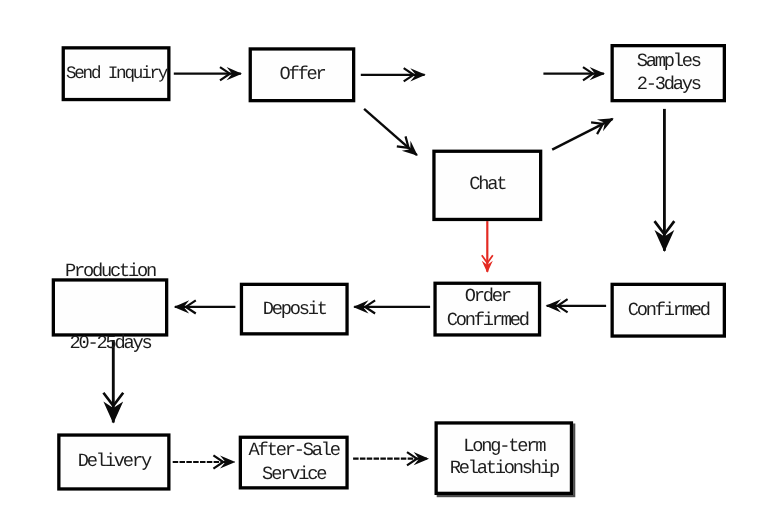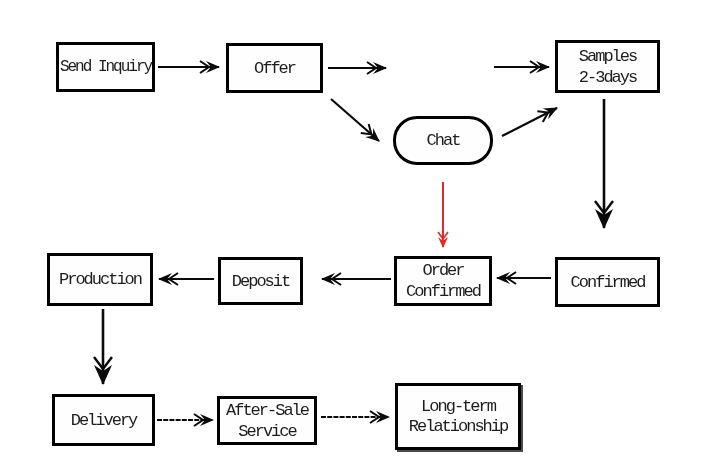--- a/index.html
+++ b/index.html
@@ -34,23 +34,23 @@
   }
   #arrow-layer{
     position:absolute;left:0;top:0;
     pointer-events:none;
   }
   
   #n-send-inquiry   {left:56px; top:42px; width:99px; height:50px;}
   #n-offer          {left:226px;top:43px; width:97px; height:50px;}
   #n-email          {left:392px;top:43px; width:99px; height:49px;}
   #n-samples        {left:555px;top:40px; width:105px;height:53px;}
-  #n-chat           {left:393px;top:116px;width:100px;height:49px;border-radius:24px;}
+  #n-chat           {left:393px;top:136px;width:100px;height:65px;}
   #n-production     {left:47px; top:253px;width:106px;height:53px;gap:44px;}
-  #n-deposit        {left:218px;top:257px;width:85px; height:48px;text-align:center;}
+  #n-deposit        {left:218px;top:257px;width:99px; height:48px;text-align:center;}
   #n-order-confirmed{left:394px;top:256px;width:98px; height:50px;}
   #n-confirmed      {left:555px;top:257px;width:105px;height:50px;}
   #n-delivery       {left:52px; top:394px;width:103px;height:52px;}
   #n-after-sale     {left:217px;top:396px;width:100px;height:49px;}
   #n-long-term      {left:395px;top:383px;width:126px;height:67px;line-height:20px;text-align:center;}
 </style>
 </head>
 <body>
 
 <div class="stage">
@@ -99,20 +99,21 @@
     <span>Samples</span>
     <span>2-3days</span>
   </div>
 
   <div class="node" id="n-chat">
     <span>Chat</span>
   </div>
 
   <div class="node" id="n-production">
     <span>Production</span>
+    <span>20-25days</span>
   </div>
 
   <div class="node" id="n-deposit">
     <span>Deposit</span>
   </div>
 
   <div class="node" id="n-order-confirmed">
     <span>Order</span>
     <span>Confirmed</span>
   </div>

